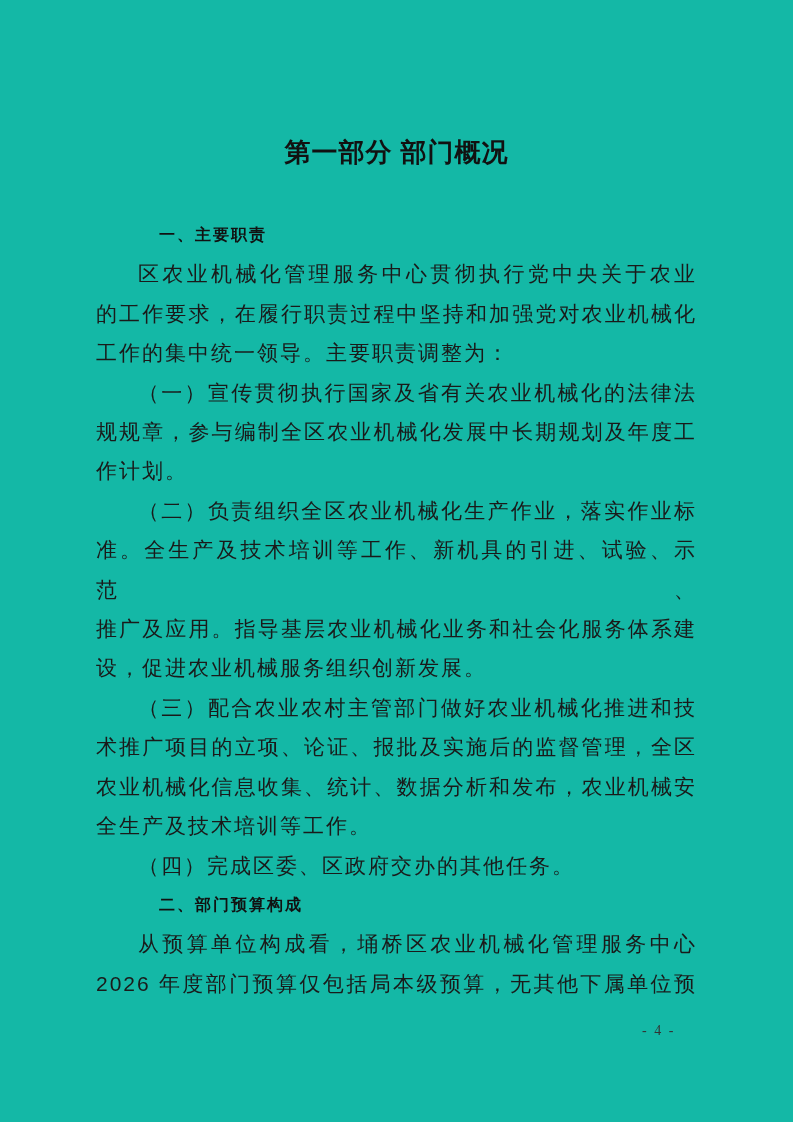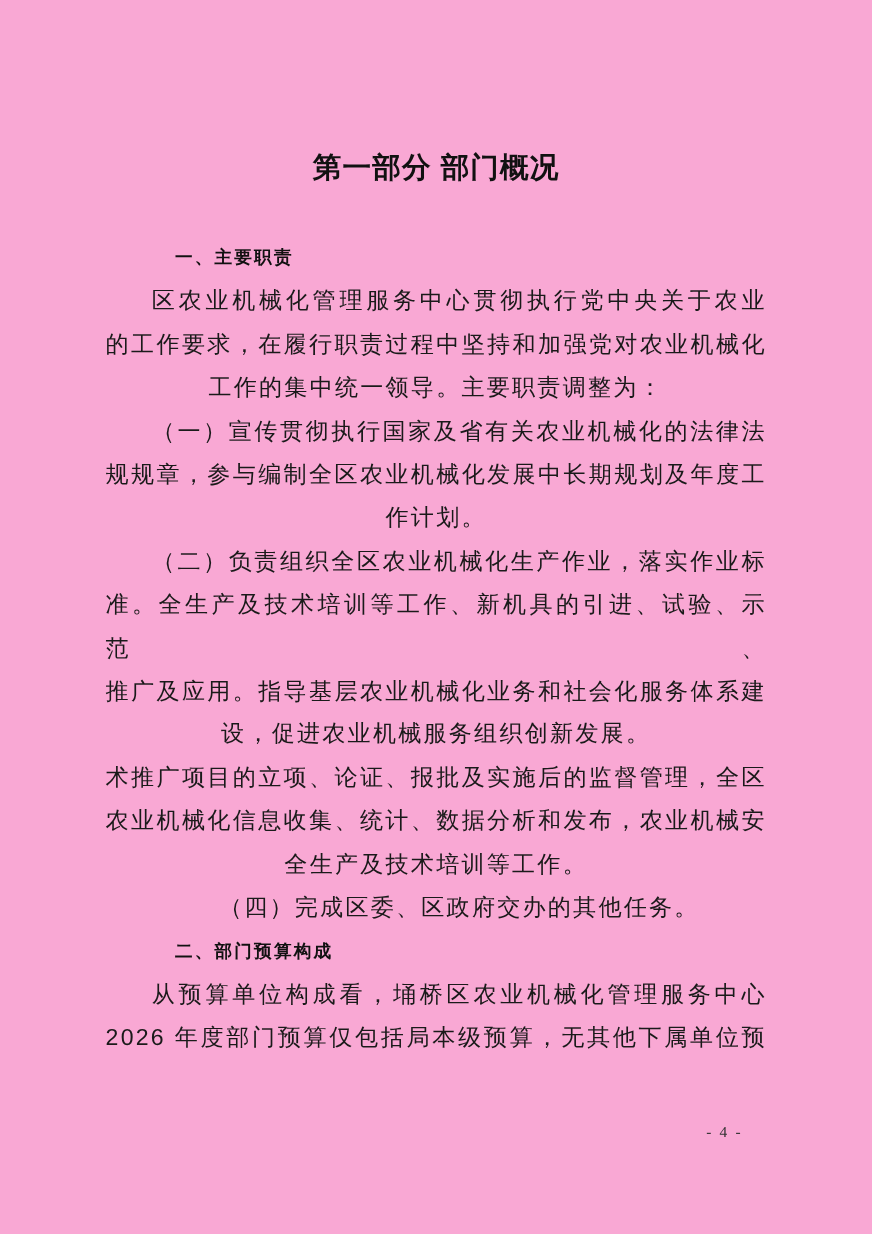--- a/index.html
+++ b/index.html
@@ -4,21 +4,21 @@
 <style>
   html, body {
     margin: 0;
     padding: 0;
     background: #ffffff;
   }
   .page {
     position: relative;
     width: 793px;
     height: 1122px;
-    background: #f9a8d4;
+    background: #14b8a6;
     box-sizing: border-box;
     padding: 0 96px;
     overflow: hidden;
     color: #1a1a1a;
   }
   .doc-title {
     margin-top: 134px;
     line-height: 36px;
     font-size: 26px;
     font-weight: bold;
@@ -40,21 +40,21 @@
     overflow: hidden;
     color: #1a1a1a;
   }
   
   .j {
     text-align: justify;
     text-align-last: justify;
   }
   
   .l {
-    text-align: center;
+    text-align: left;
   }
   
   .i {
     text-indent: 42px;
   }
   
   .h {
     font-family: "Liberation Sans", "DejaVu Sans", sans-serif;
     font-weight: bold;
     font-size: 16px;
@@ -85,20 +85,21 @@
     <div class="ln j i">区农业机械化管理服务中心贯彻执行党中央关于农业</div>
     <div class="ln j">的工作要求，在履行职责过程中坚持和加强党对农业机械化</div>
     <div class="ln l">工作的集中统一领导。主要职责调整为：</div>
     <div class="ln j i">（一）宣传贯彻执行国家及省有关农业机械化的法律法</div>
     <div class="ln j">规规章，参与编制全区农业机械化发展中长期规划及年度工</div>
     <div class="ln l">作计划。</div>
     <div class="ln j i">（二）负责组织全区农业机械化生产作业，落实作业标</div>
     <div class="ln j">准。全生产及技术培训等工作、新机具的引进、试验、示范、</div>
     <div class="ln j">推广及应用。指导基层农业机械化业务和社会化服务体系建</div>
     <div class="ln l">设，促进农业机械服务组织创新发展。</div>
+    <div class="ln j i">（三）配合农业农村主管部门做好农业机械化推进和技</div>
     <div class="ln j">术推广项目的立项、论证、报批及实施后的监督管理，全区</div>
     <div class="ln j">农业机械化信息收集、统计、数据分析和发布，农业机械安</div>
     <div class="ln l">全生产及技术培训等工作。</div>
     <div class="ln l i">（四）完成区委、区政府交办的其他任务。</div>
     <div class="ln h">二、部门预算构成</div>
     <div class="ln j i">从预算单位构成看，埇桥区农业机械化管理服务中心</div>
     <div class="ln j">2026 年度部门预算仅包括局本级预算，无其他下属单位预</div>
   </div>
 
   <div class="page-number">- 4 -</div>

